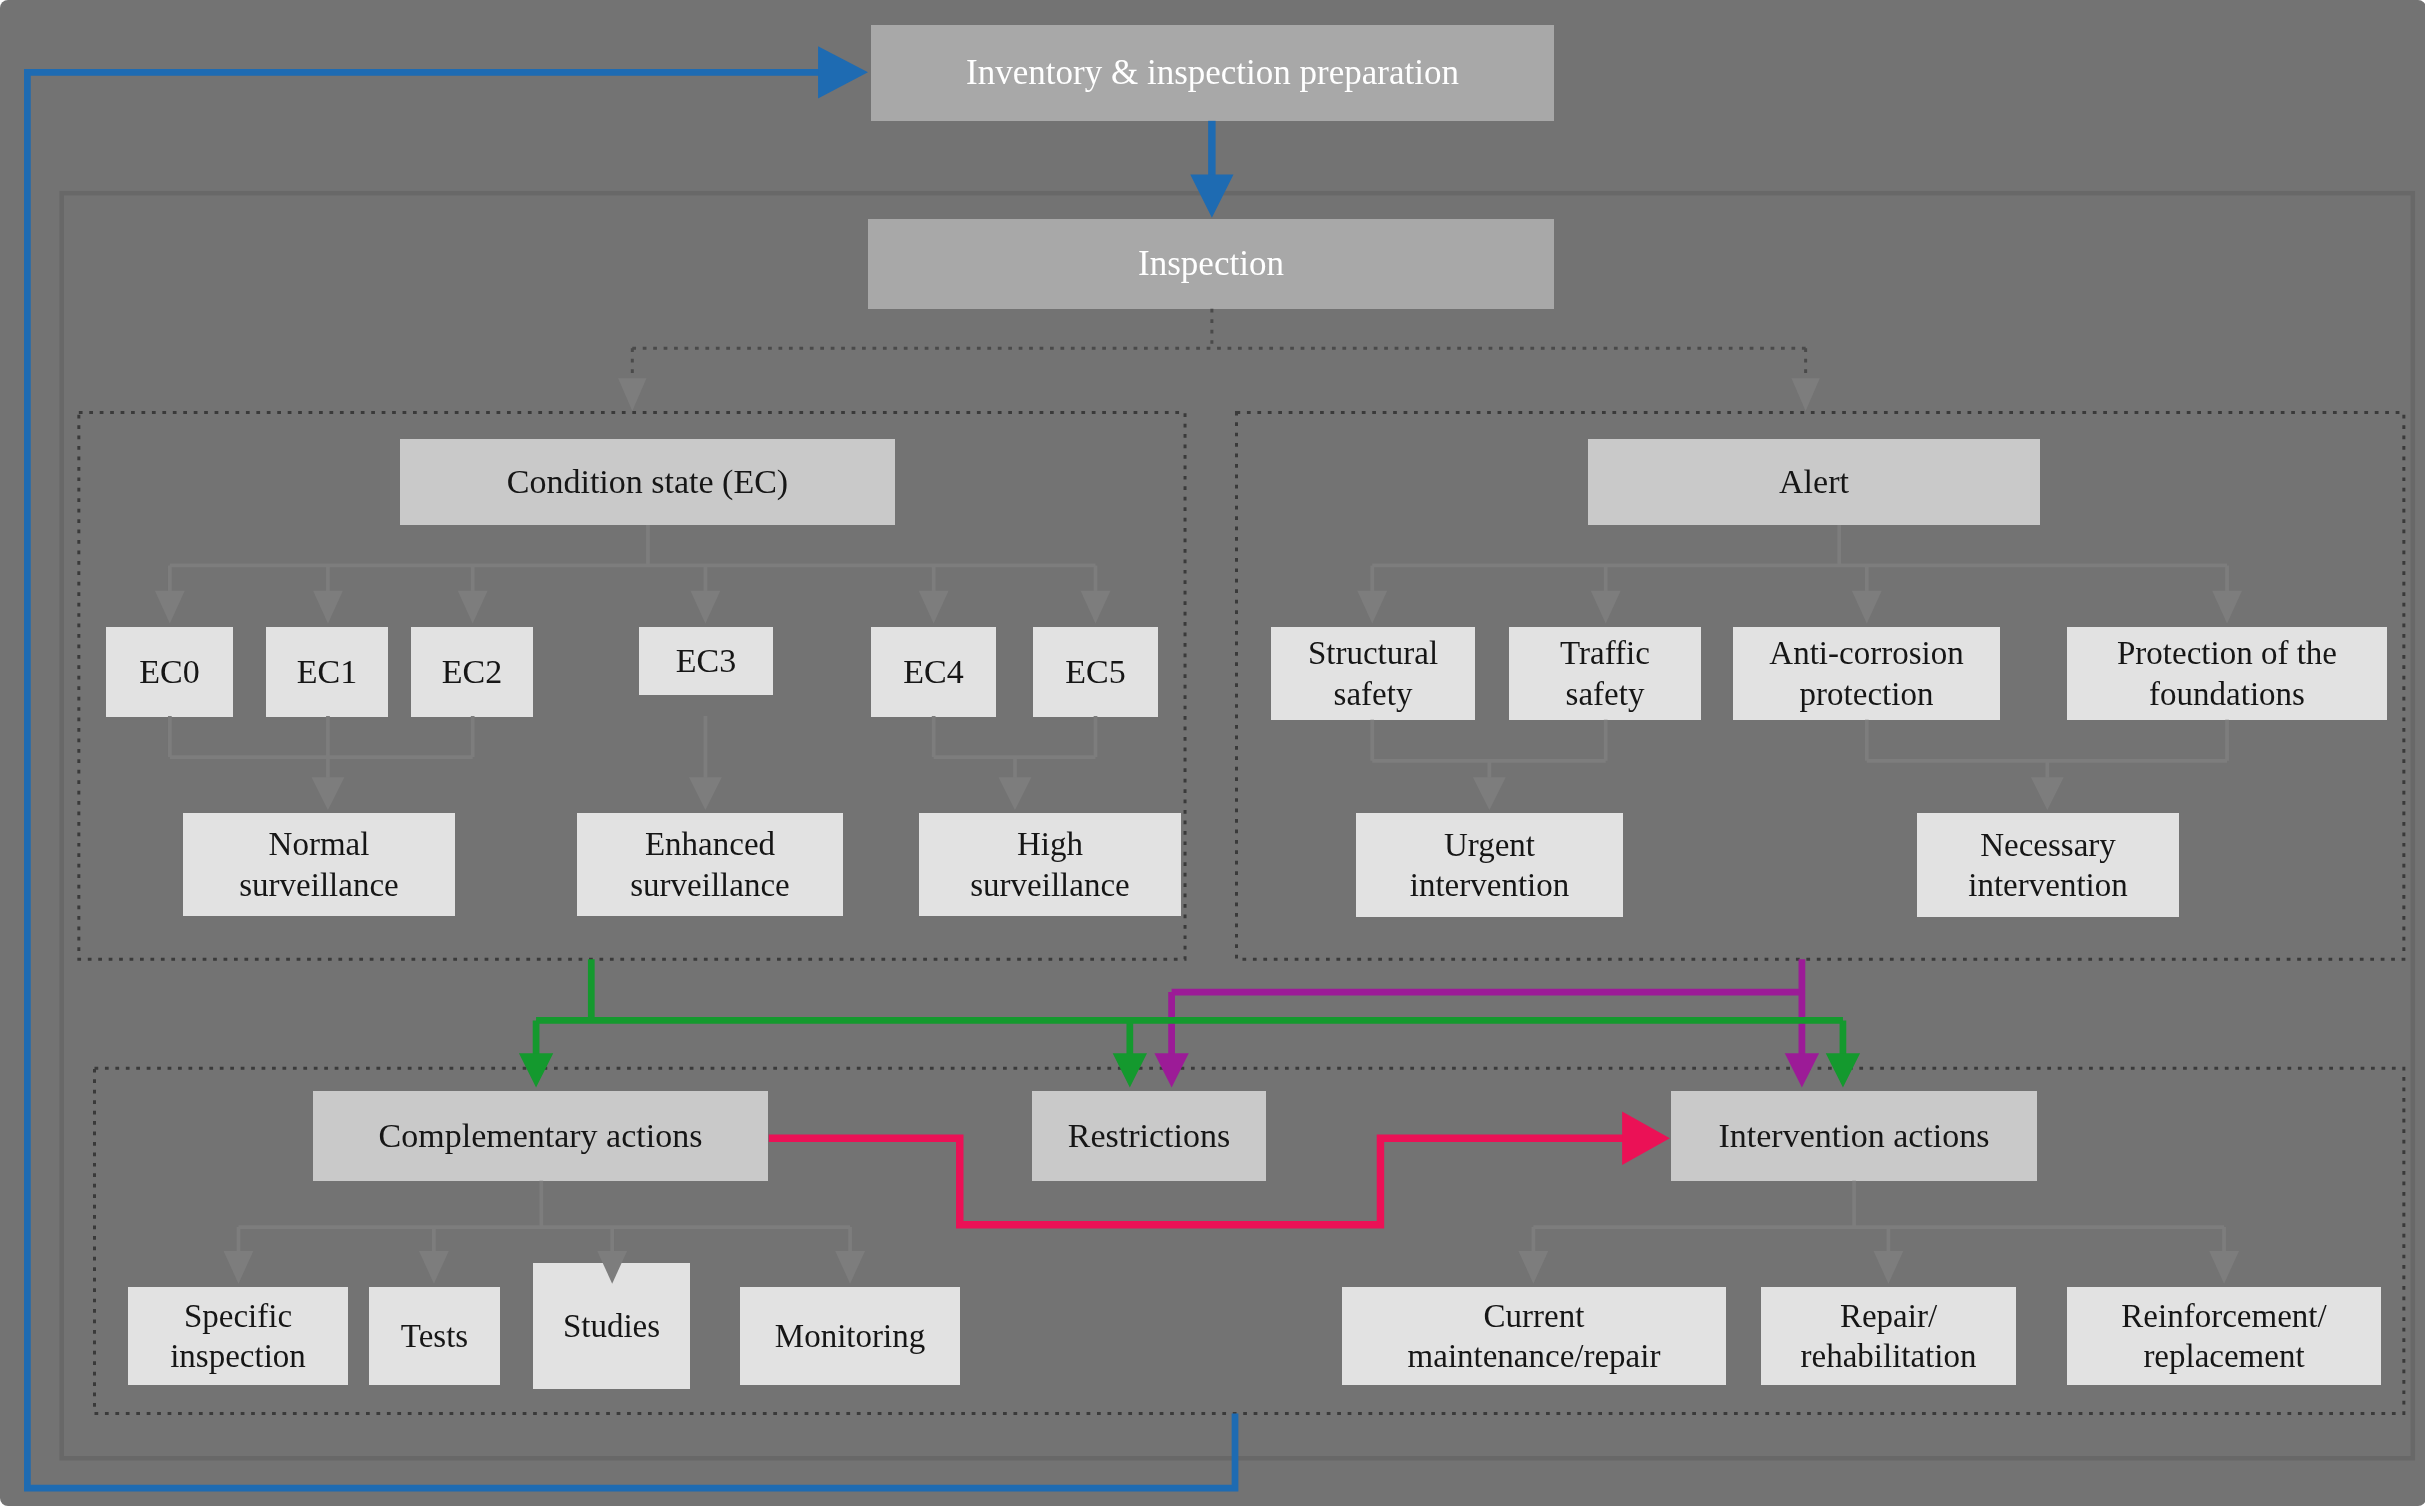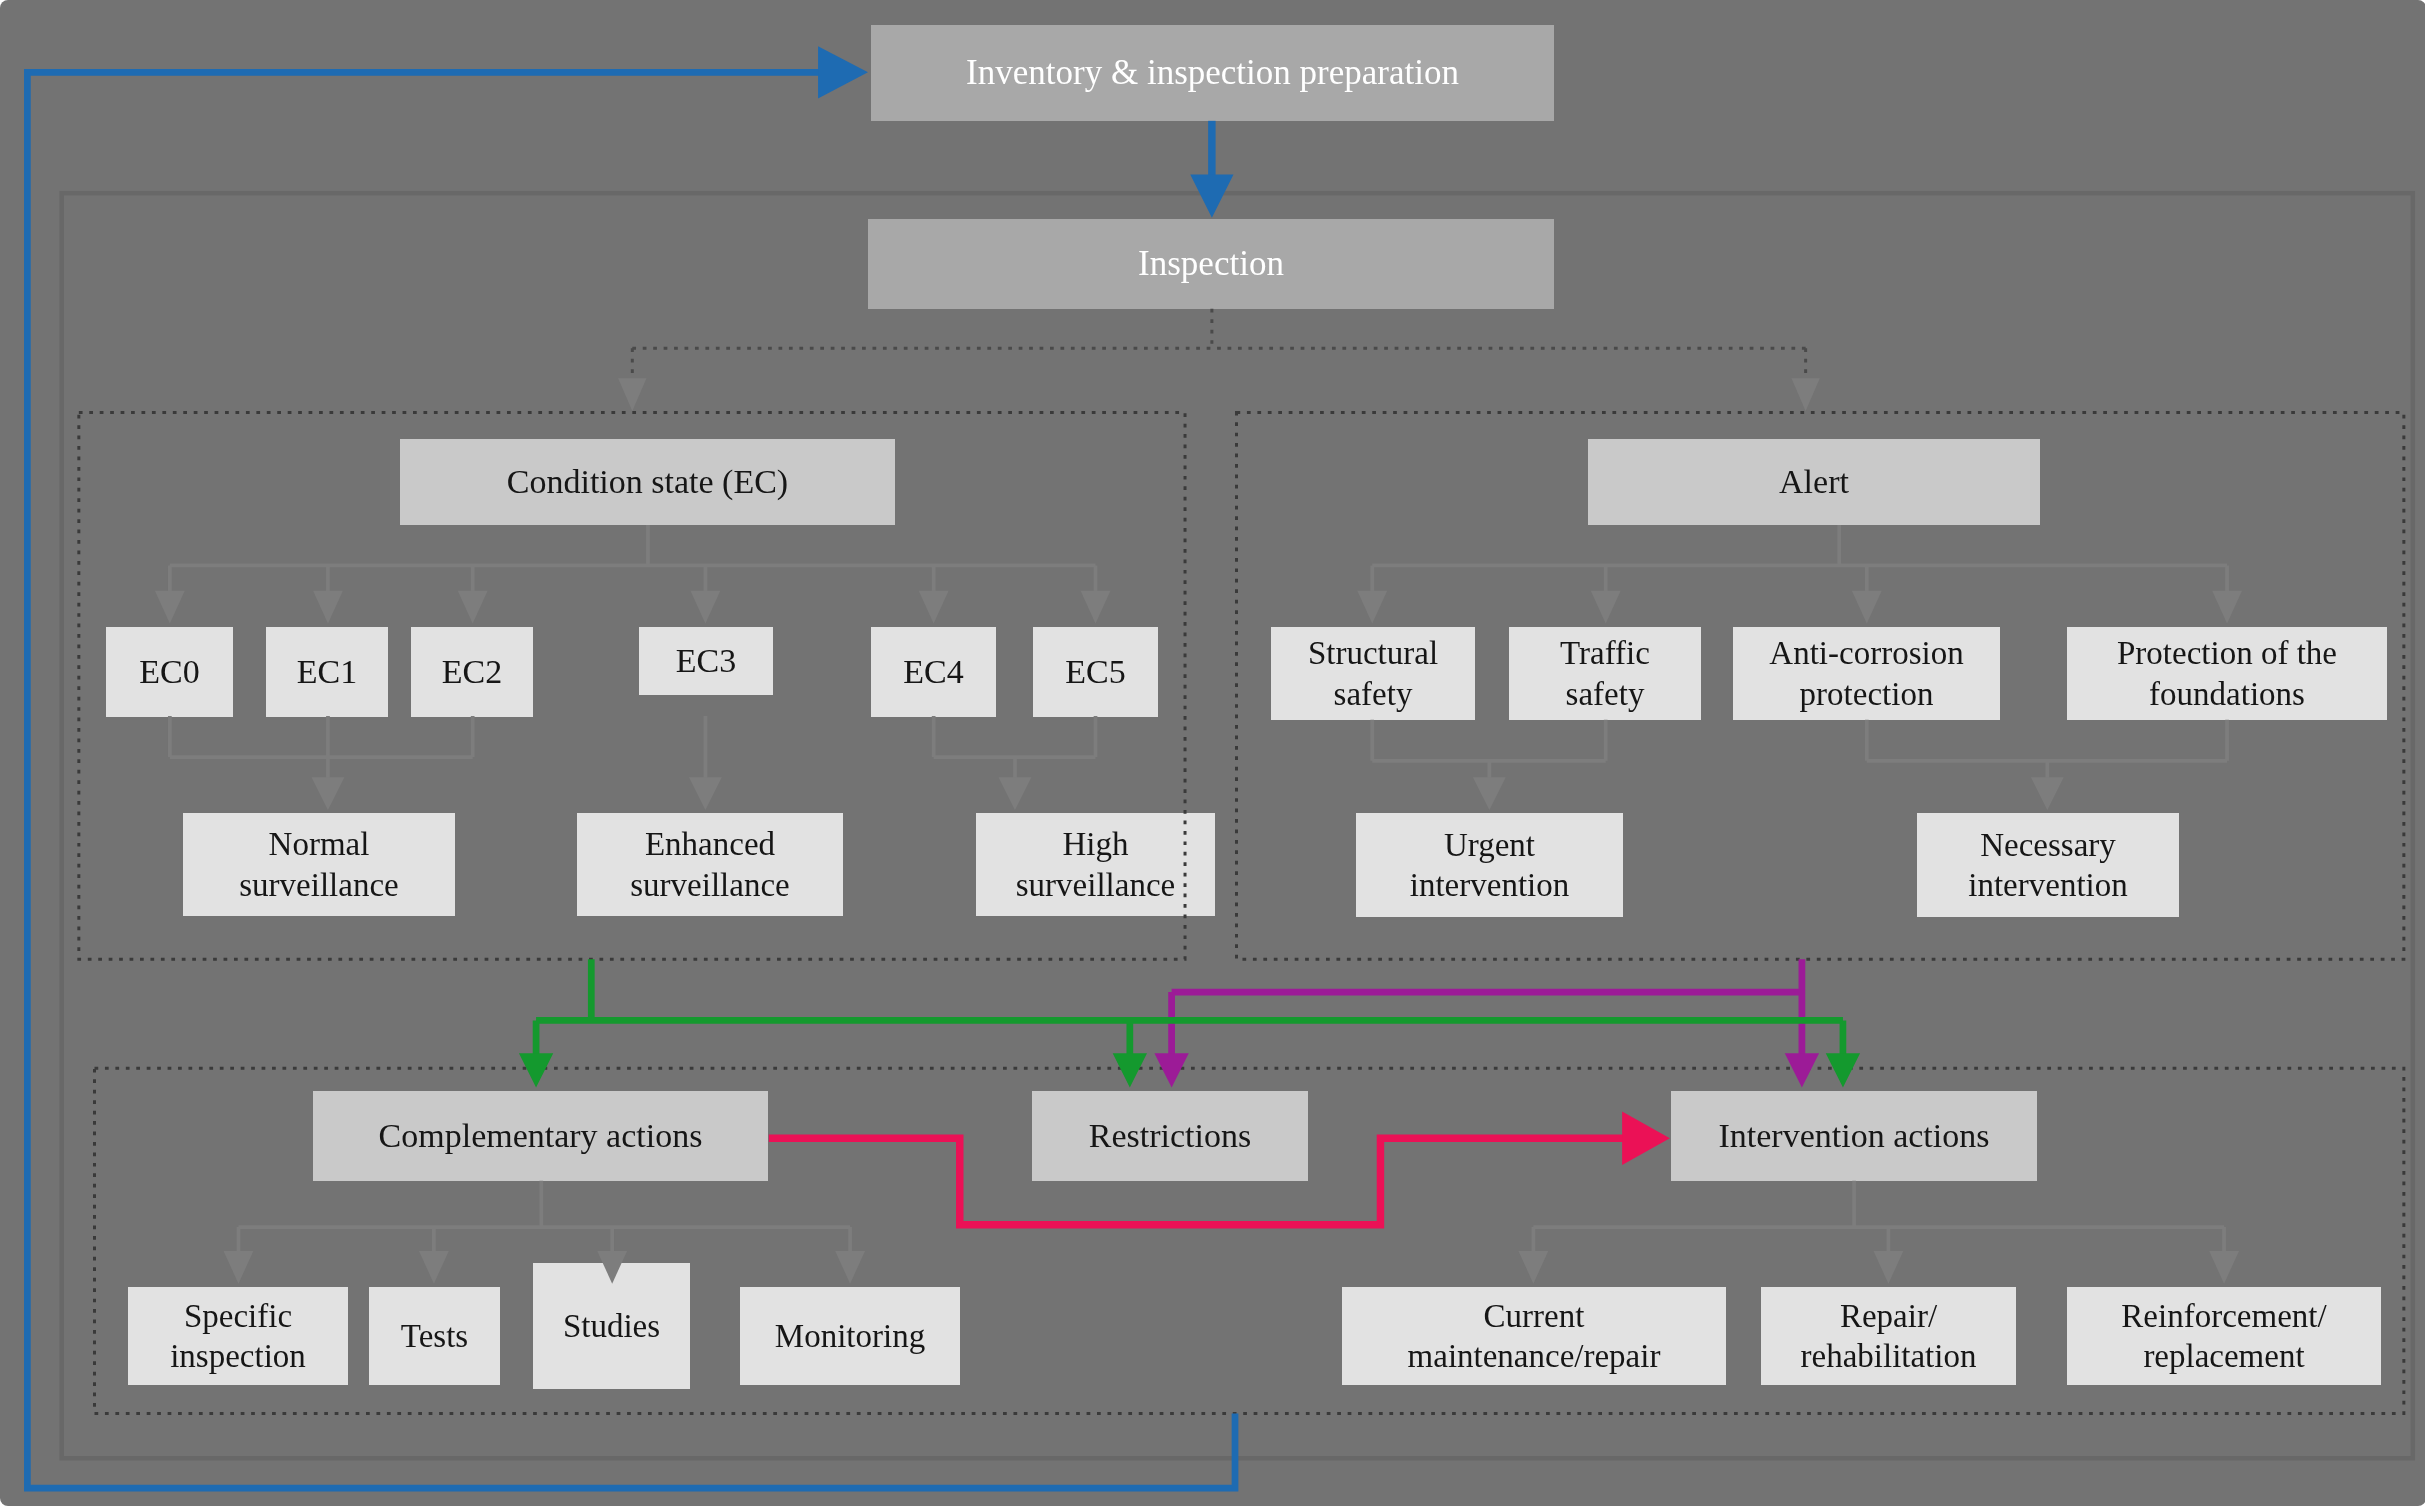--- a/index.html
+++ b/index.html
@@ -134,39 +134,39 @@
   <div class="node leaf ec" style="left:266px;top:627px;width:122px;height:90px">EC1</div>
   <div class="node leaf ec" style="left:411px;top:627px;width:122px;height:90px">EC2</div>
   <div class="node leaf ec" style="left:639px;top:627px;width:134px;height:68px">EC3</div>
   <div class="node leaf ec" style="left:871px;top:627px;width:125px;height:90px">EC4</div>
   <div class="node leaf ec" style="left:1033px;top:627px;width:125px;height:90px">EC5</div>
 
   <div class="node leaf" style="left:183px;top:813px;width:272px;height:103px">Normal
 surveillance</div>
   <div class="node leaf" style="left:577px;top:813px;width:266px;height:103px">Enhanced
 surveillance</div>
-  <div class="node leaf" style="left:976px;top:813px;width:239px;height:103px">High
+  <div class="node leaf" style="left:919px;top:813px;width:262px;height:103px">High
 surveillance</div>
 
   <div class="node leaf" style="left:1271px;top:627px;width:204px;height:93px">Structural
 safety</div>
   <div class="node leaf" style="left:1509px;top:627px;width:192px;height:93px">Traffic
 safety</div>
   <div class="node leaf" style="left:1733px;top:627px;width:267px;height:93px">Anti-corrosion
 protection</div>
   <div class="node leaf" style="left:2067px;top:627px;width:320px;height:93px">Protection of the
 foundations</div>
 
   <div class="node leaf" style="left:1356px;top:813px;width:267px;height:104px">Urgent
 intervention</div>
   <div class="node leaf" style="left:1917px;top:813px;width:262px;height:104px">Necessary
 intervention</div>
 
   <div class="node mid" style="left:313px;top:1091px;width:455px;height:90px">Complementary actions</div>
-  <div class="node mid" style="left:1032px;top:1091px;width:276px;height:90px">Restrictions</div>
+  <div class="node mid" style="left:1032px;top:1091px;width:234px;height:90px">Restrictions</div>
   <div class="node mid" style="left:1671px;top:1091px;width:366px;height:90px">Intervention actions</div>
 
   <div class="node leaf" style="left:128px;top:1287px;width:220px;height:98px">Specific
 inspection</div>
   <div class="node leaf" style="left:369px;top:1287px;width:131px;height:98px">Tests</div>
   <div class="node leaf" style="left:533px;top:1263px;width:157px;height:126px">Studies</div>
   <div class="node leaf" style="left:740px;top:1287px;width:220px;height:98px">Monitoring</div>
 
   <div class="node leaf" style="left:1342px;top:1287px;width:384px;height:98px">Current
 maintenance/repair</div>

